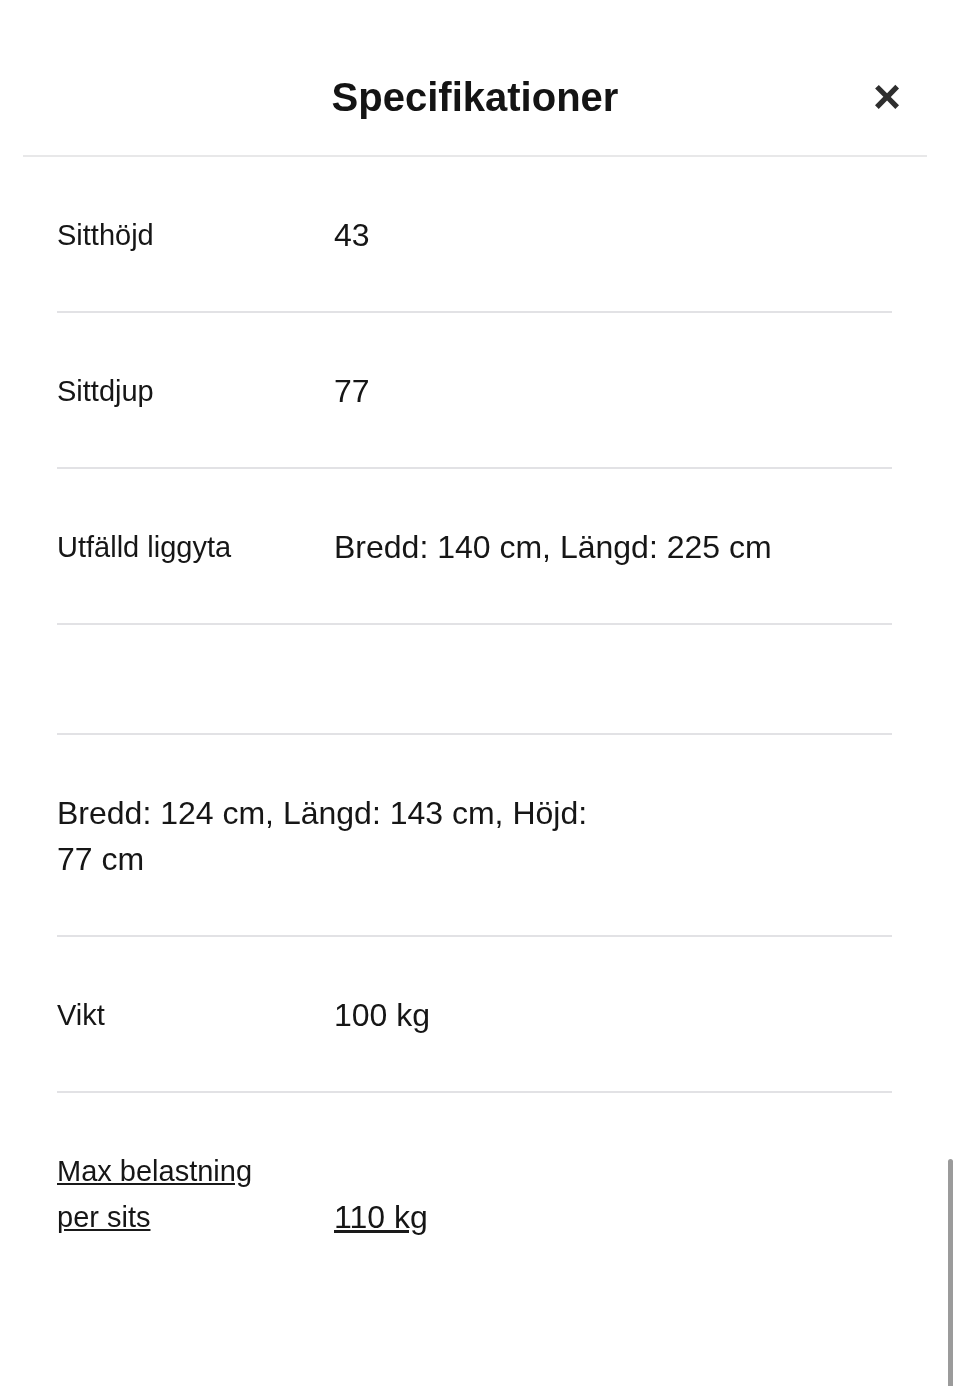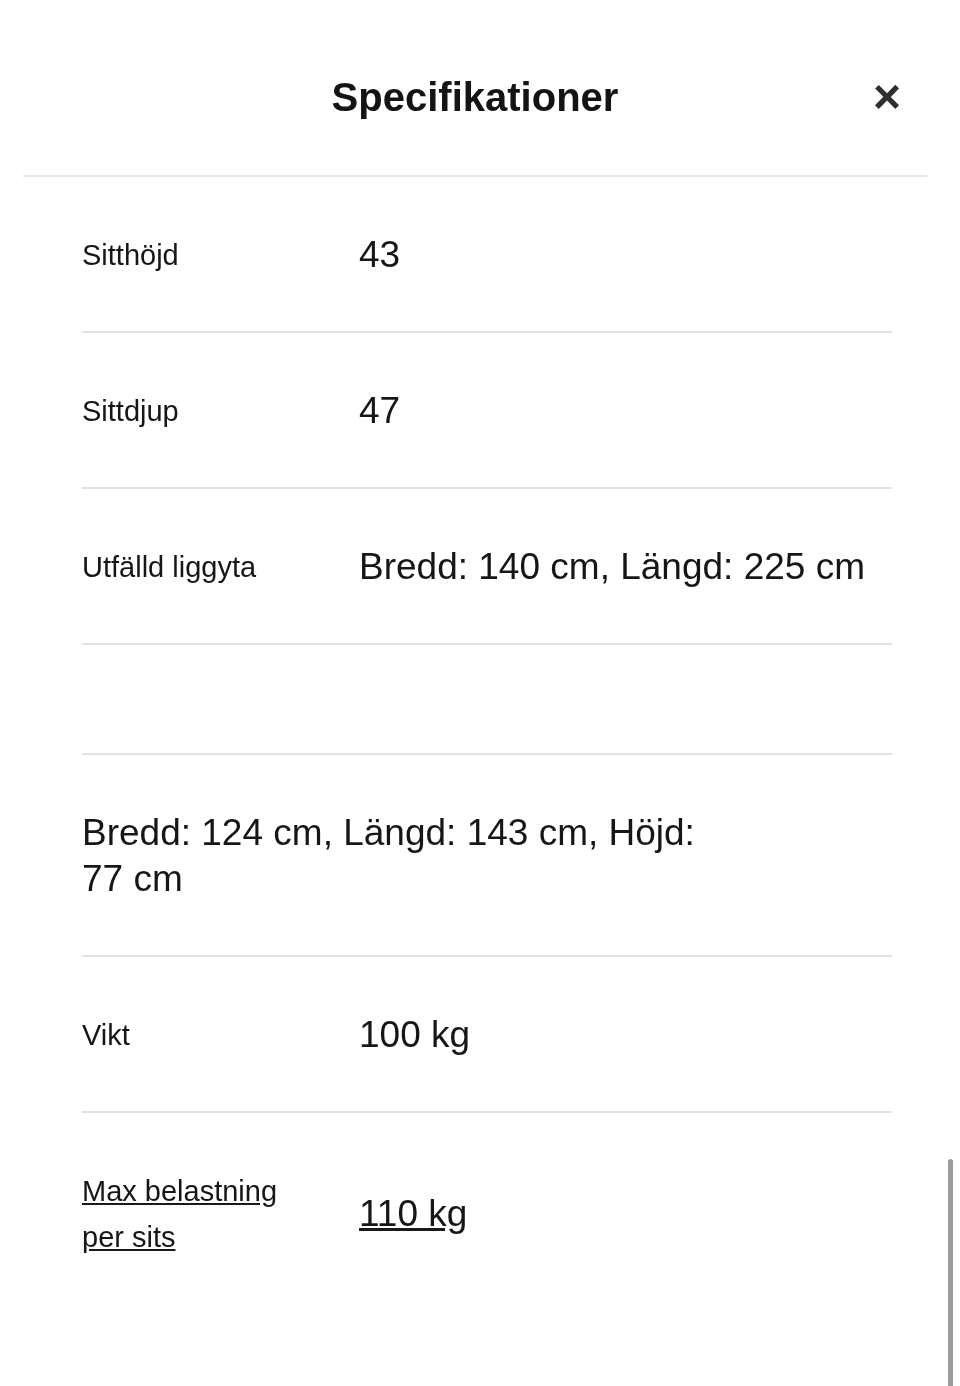--- a/index.html
+++ b/index.html
@@ -12,21 +12,21 @@
     overflow: hidden;
     position: relative;
     background: #ffffff;
     font-family: "Liberation Sans", "DejaVu Sans", sans-serif;
     color: #1a1a1a;
   }
 
   
   .modal-header {
     position: relative;
-    height: 177px;
+    height: 157px;
     margin: 0 33px 0 23px;
     box-sizing: border-box;
     border-bottom: 2px solid #e8e8e9;
   }
   .modal-title {
     position: absolute;
     top: 72px;
     left: 50%;
     transform: translateX(-50%);
     font-size: 40px;
@@ -56,40 +56,39 @@
     color: #2e2e2e;
     font-family: "Liberation Sans", "DejaVu Sans", sans-serif;
   }
 
   
   .spec-table {
     margin: 0 68px 0 57px;
   }
   .spec-row {
     display: flex;
-    align-items: center;
+    align-items: flex-end;
     padding: 55px 0 53px 0;
     border-bottom: 2px solid #e2e2e5;
-    margin-left: 25px;
   }
   .spec-row:last-child {
     border-bottom: none;
     text-decoration: underline;
   }
   .spec-label {
     width: 277px;
     flex: 0 0 277px;
     font-size: 29px;
     line-height: 46px;
     color: #161616;
     white-space: pre-line;
   }
   .spec-value {
     flex: 1 1 auto;
-    font-size: 37px;
+    font-size: 32px;
     line-height: 46px;
     color: #161616;
     white-space: pre-line;
   }
 
   
   .scrollbar-thumb {
     position: absolute;
     right: 7px;
     top: 1159px;
@@ -113,21 +112,21 @@
 
   <div class="spec-table">
 
     <div class="spec-row">
       <div class="spec-label">Sitthöjd</div>
       <div class="spec-value">43</div>
     </div>
 
     <div class="spec-row">
       <div class="spec-label">Sittdjup</div>
-      <div class="spec-value">47</div>
+      <div class="spec-value">77</div>
     </div>
 
     <div class="spec-row">
       <div class="spec-label">Utfälld liggyta</div>
       <div class="spec-value">Bredd: 140 cm, Längd: 225 cm</div>
     </div>
 
     <div class="spec-row">
     </div>
 

